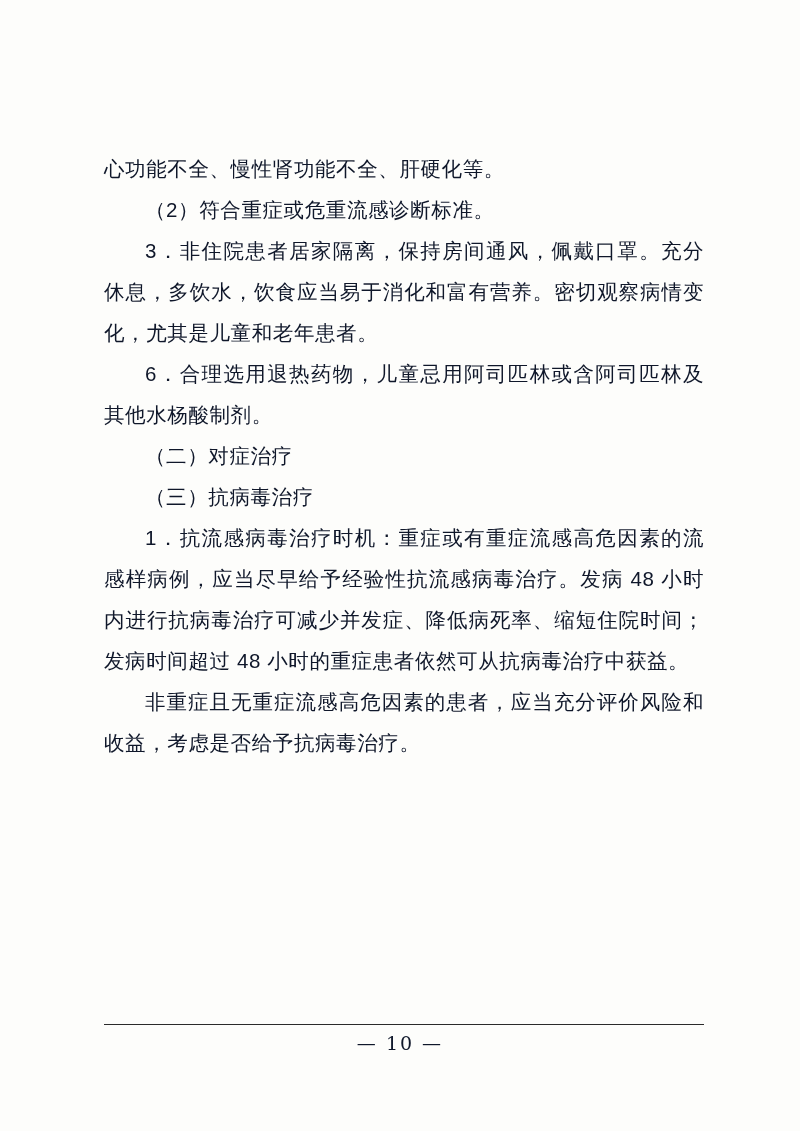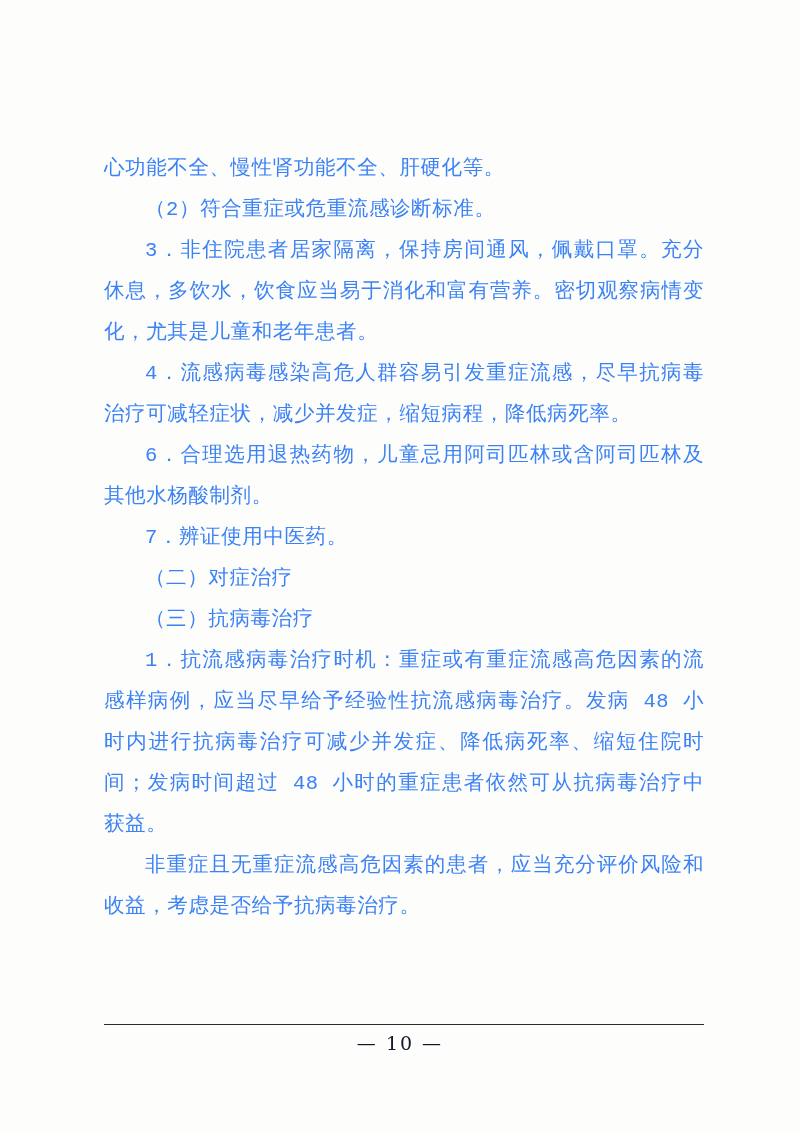--- a/index.html
+++ b/index.html
@@ -29,22 +29,22 @@
     left: 104px;
     width: 600px;
   }
   .para {
     font-size: 20.5px;
     line-height: 41px;
     letter-spacing: 0.6px;
     text-align: justify;
     text-justify: inter-ideograph;
     margin: 0 0 0 0;
-    color: #3b82f6;
-    font-family: Liberation Mono, monospace;
+    color: #0f172a;
+    font-family: Liberation Sans, sans-serif;
     text-indent: 0;
   }
   .para.indent {
     text-indent: 41px;
   }
   .footer {
     position: absolute;
     left: 0;
     right: 0;
     top: 1032px;
@@ -68,23 +68,21 @@
 </style>
 </head>
 <body>
 
 <div class="page">
 
   <div class="content">
     <p class="para">心功能不全、慢性肾功能不全、肝硬化等。</p>
     <p class="para indent">（2）符合重症或危重流感诊断标准。</p>
     <p class="para indent">3．非住院患者居家隔离，保持房间通风，佩戴口罩。充分休息，多饮水，饮食应当易于消化和富有营养。密切观察病情变化，尤其是儿童和老年患者。</p>
-    <p class="para indent">4．流感病毒感染高危人群容易引发重症流感，尽早抗病毒治疗可减轻症状，减少并发症，缩短病程，降低病死率。</p>
     <p class="para indent">6．合理选用退热药物，儿童忌用阿司匹林或含阿司匹林及其他水杨酸制剂。</p>
-    <p class="para indent">7．辨证使用中医药。</p>
     <p class="para indent">（二）对症治疗</p>
     <p class="para indent">（三）抗病毒治疗</p>
     <p class="para indent">1．抗流感病毒治疗时机：重症或有重症流感高危因素的流感样病例，应当尽早给予经验性抗流感病毒治疗。发病 48 小时内进行抗病毒治疗可减少并发症、降低病死率、缩短住院时间；发病时间超过 48 小时的重症患者依然可从抗病毒治疗中获益。</p>
     <p class="para indent">非重症且无重症流感高危因素的患者，应当充分评价风险和收益，考虑是否给予抗病毒治疗。</p>
   </div>
 
   <div class="rule"></div>
   <div class="footer">
     <span class="pagenum-wrap">— 10 —</span>
   </div>

